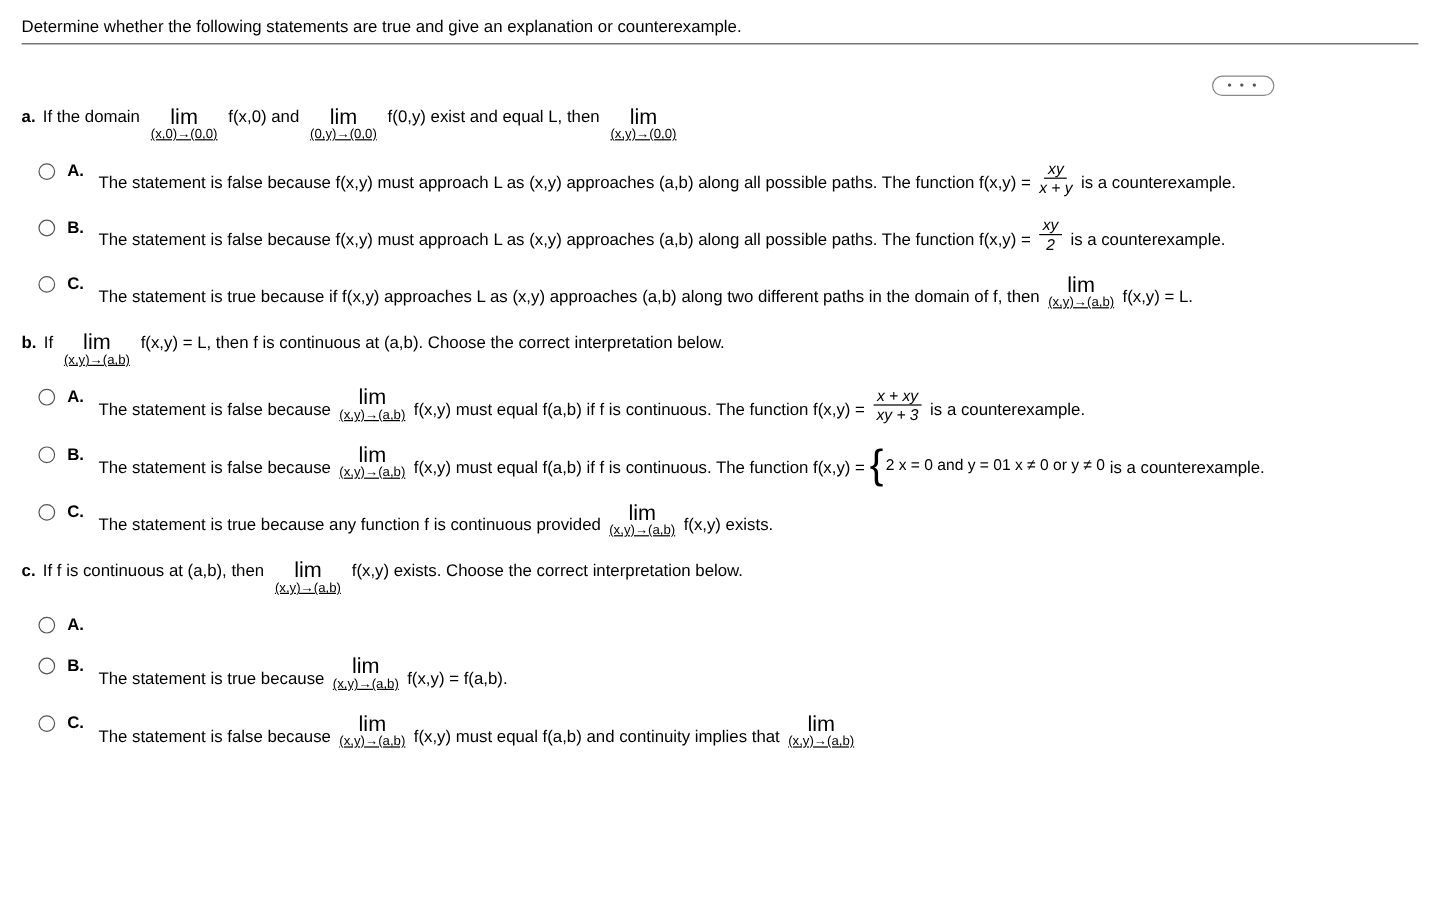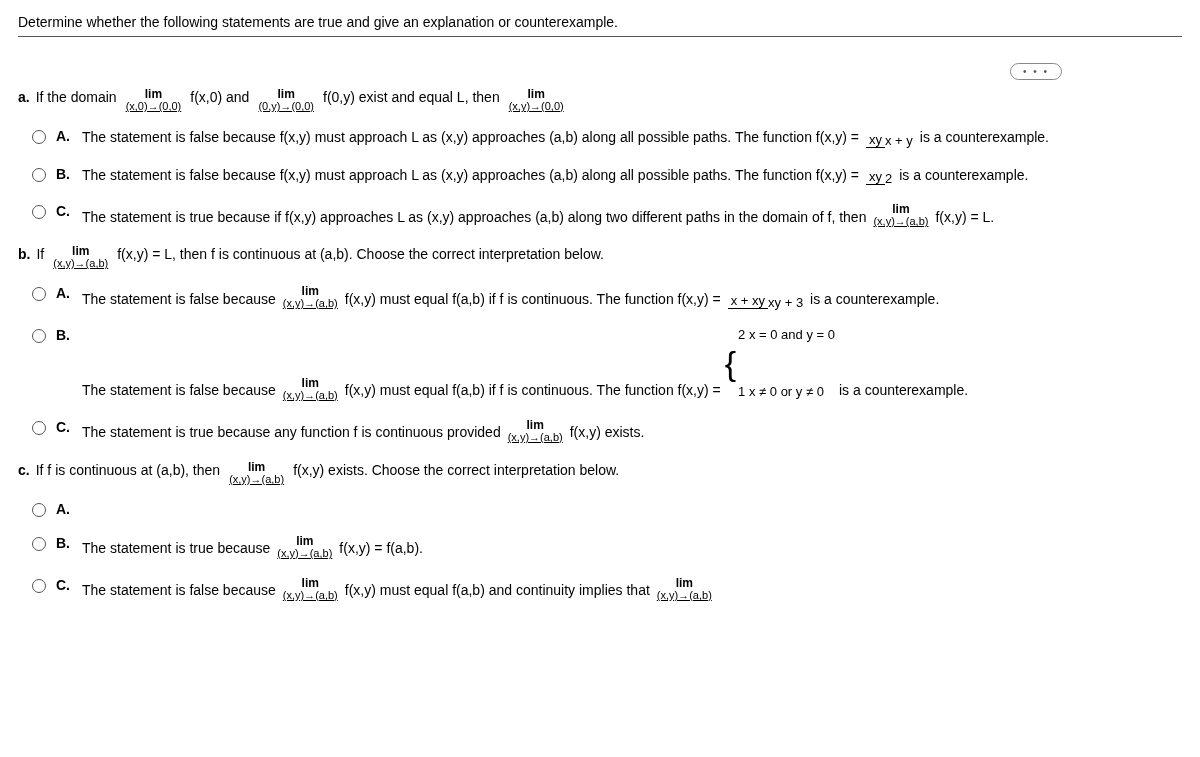--- a/index.html
+++ b/index.html
@@ -46,29 +46,30 @@
   }
   .bold { font-weight: bold; }
   .lim {
     display: inline-flex;
     flex-direction: column;
     align-items: center;
     line-height: 1;
     vertical-align: middle;
     margin: 0 3px;
   }
-  .lim .top { font-size: 12px; font-weight: bold; }
+  .lim .top { font-size: 18px; }
   .lim .bot { font-size: 11px; margin-top:1px;text-decoration:underline;}
   .frac {
     display: inline-flex;
-    flex-direction: row;
+    flex-direction: column;
     align-items: center;
     vertical-align: middle;
     margin: 0 3px;
     line-height: 1;
+    font-style: italic;
   }
   .frac .num { border-bottom: 1px solid #000; padding: 0 3px 1px; font-size:13px;}
   .frac .den { padding-top:1px; font-size:13px;}
   .choices { margin-left: 14px; margin-top: 16px; }
   .choice-row {
     display: flex;
     align-items: flex-start;
     gap: 10px;
     margin-bottom: 18px;
   }
@@ -94,24 +95,23 @@
     align-items: center;
     vertical-align: middle;
   }
   .brace {
     font-size: 34px;
     line-height: 0.7;
     margin-right: 2px;
   }
   .cases {
     display:inline-flex;
-    flex-direction: column;
+    flex-direction: row;
     font-size: 13px;
     line-height:1.3;
-    gap:40px;
   }
 </style>
 </head>
 <body>
 
 <div class="question-title">Determine whether the following statements are true and give an explanation or counterexample.</div>
 <hr class="hr">
 
 <div class="dots">
   <div class="dots-inner">• • •</div>

